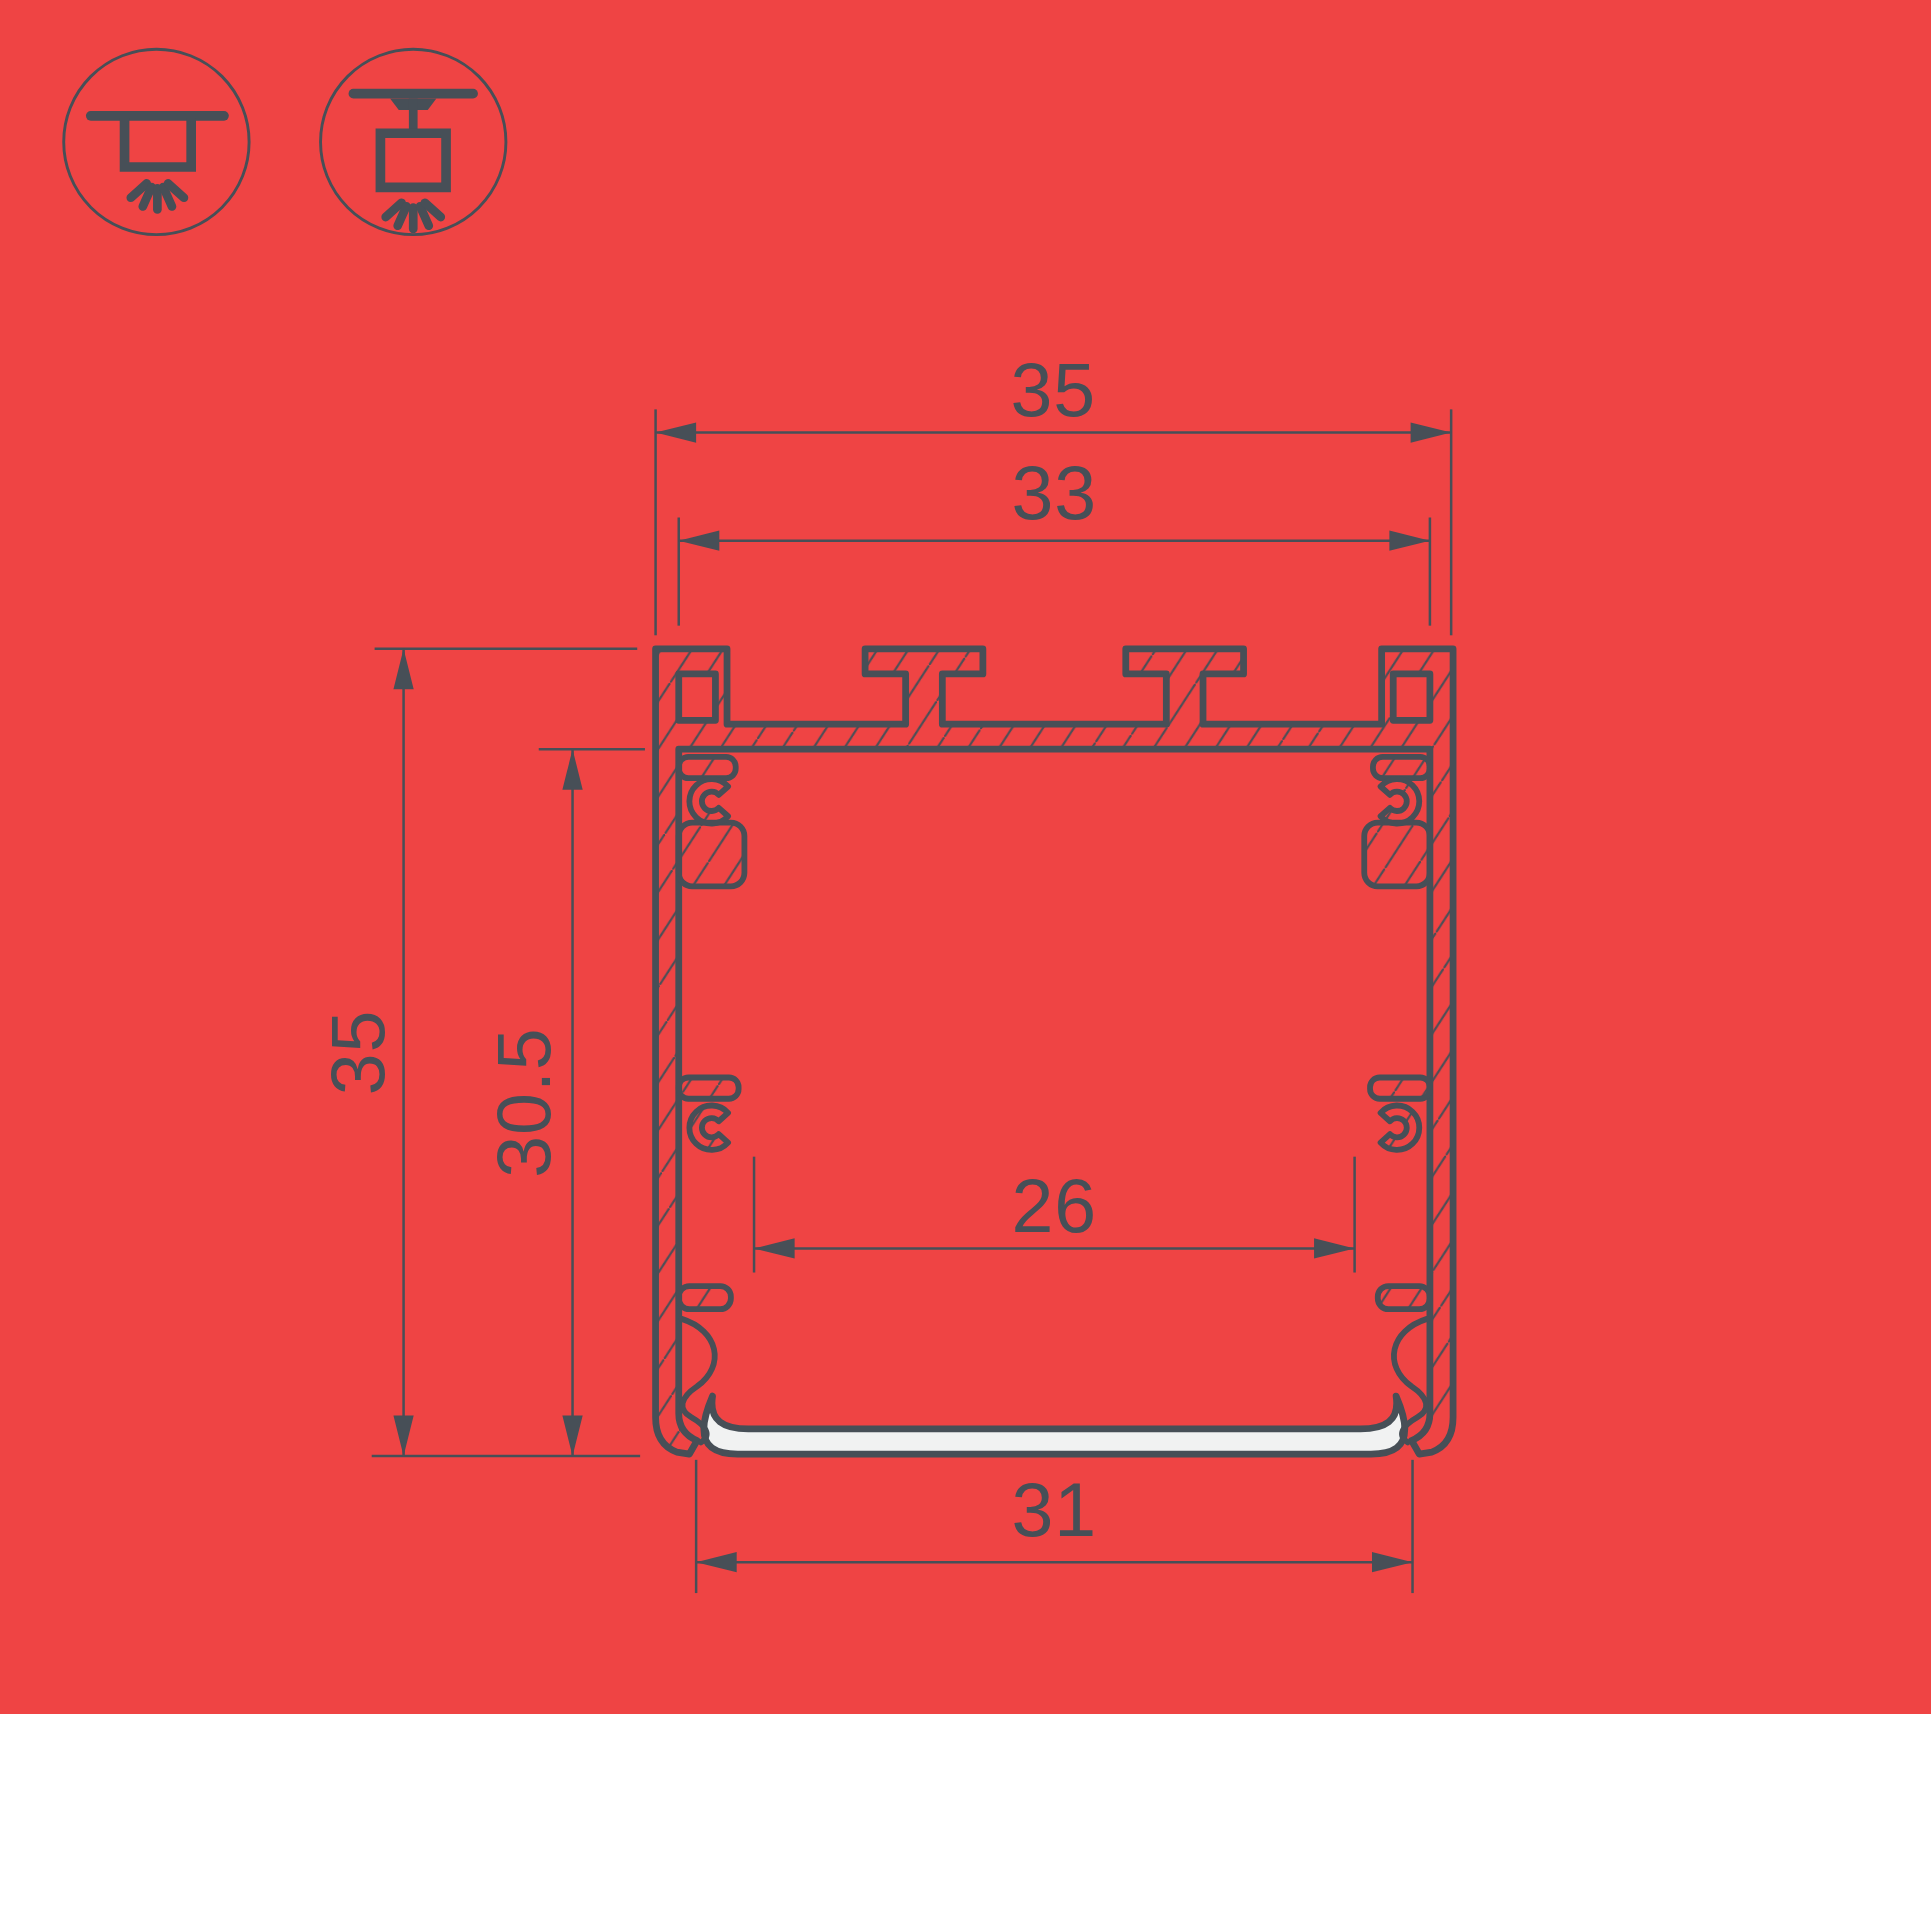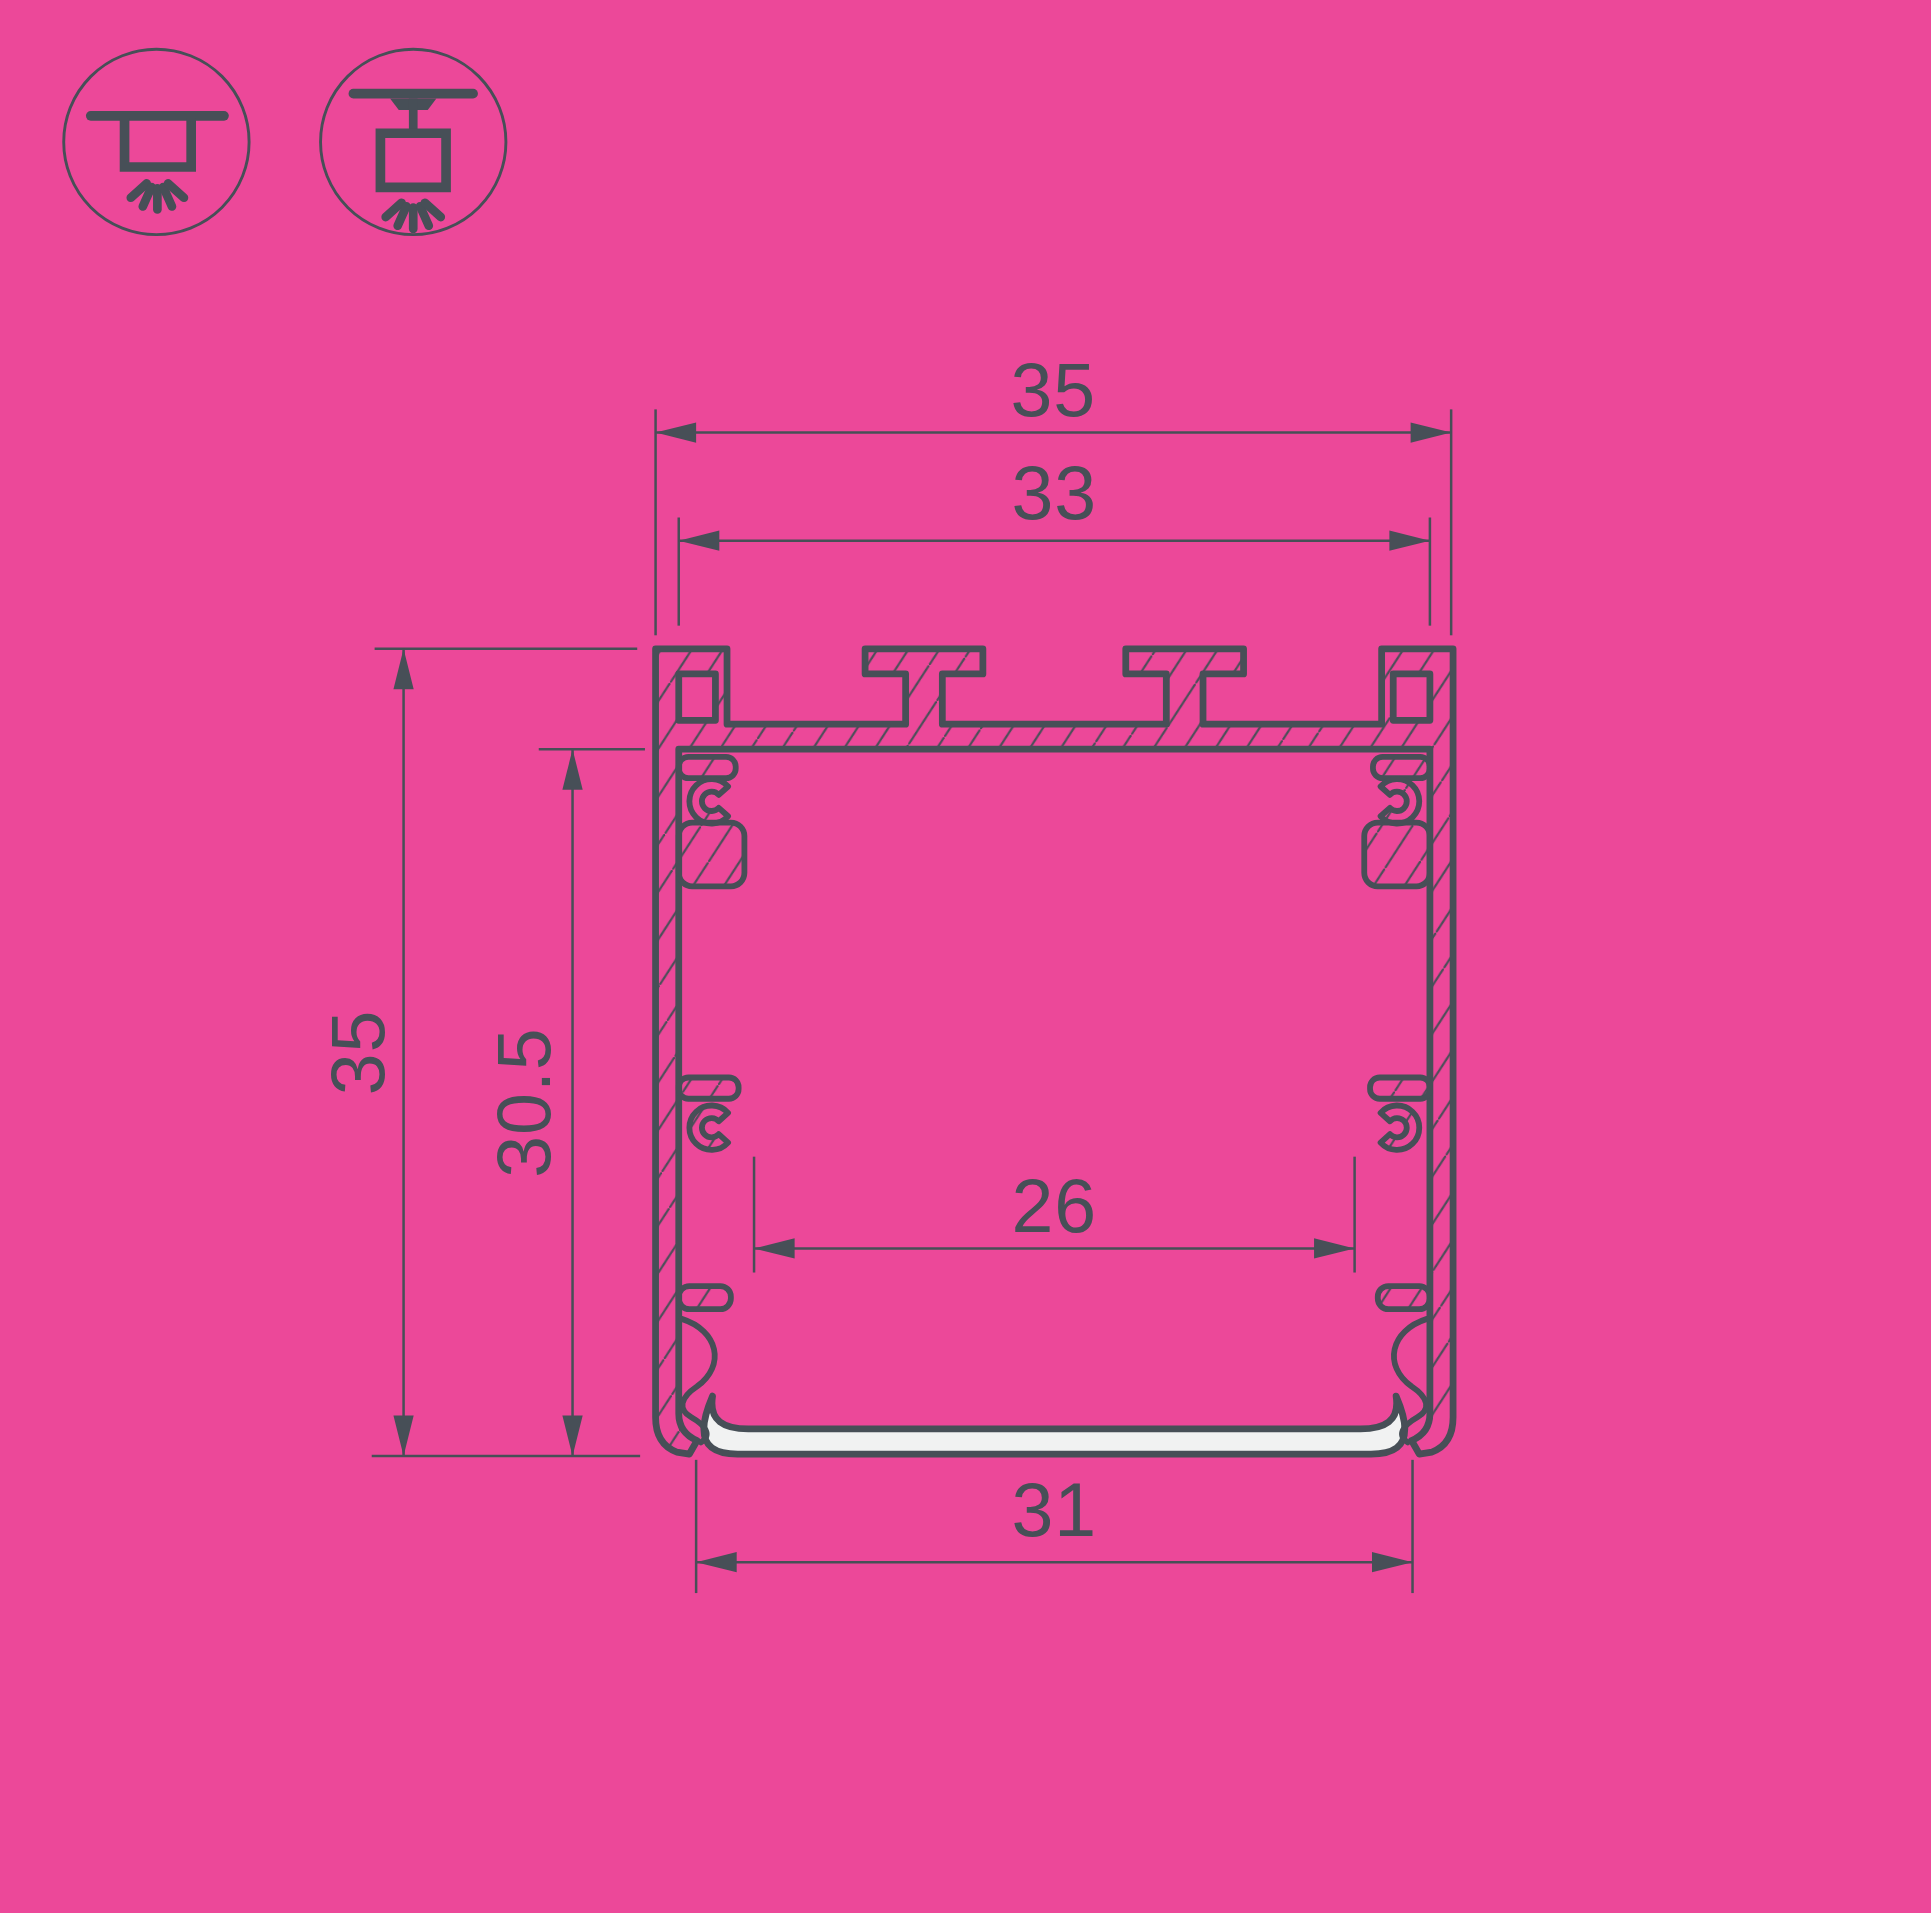--- a/index.html
+++ b/index.html
@@ -1,16 +1,16 @@
 <!DOCTYPE html>
 <html><head>
 <meta charset="utf-8">
 <style>
   html,body{margin:0;padding:0;background:#ffffff;}
-  .page{width:1931px;height:1913px;position:relative;background:#ec4899;overflow:hidden;
+  .page{width:1931px;height:1714px;position:relative;background:#ef4444;overflow:hidden;
         font-family:"Liberation Sans", sans-serif;}
   svg{display:block;}
   .hatchfill{fill:url(#hatch);stroke:#474F57;stroke-width:7;stroke-linejoin:round;}
   .featureh{fill:url(#hatch);stroke:#474F57;stroke-width:6;stroke-linejoin:round;}
   .clip{fill:none;stroke:#474F57;stroke-width:6;stroke-linecap:round;}
   .tray{fill:#F1F2F2;stroke:#474F57;stroke-width:7;stroke-linejoin:round;}
   .dim{stroke:#474F57;stroke-width:2.6;fill:none;}
   .arrow{fill:#474F57;stroke:none;}
   .dimtext{fill:#474F57;font-size:78px;letter-spacing:1px;}
   .icon{stroke:#474F57;fill:none;}

